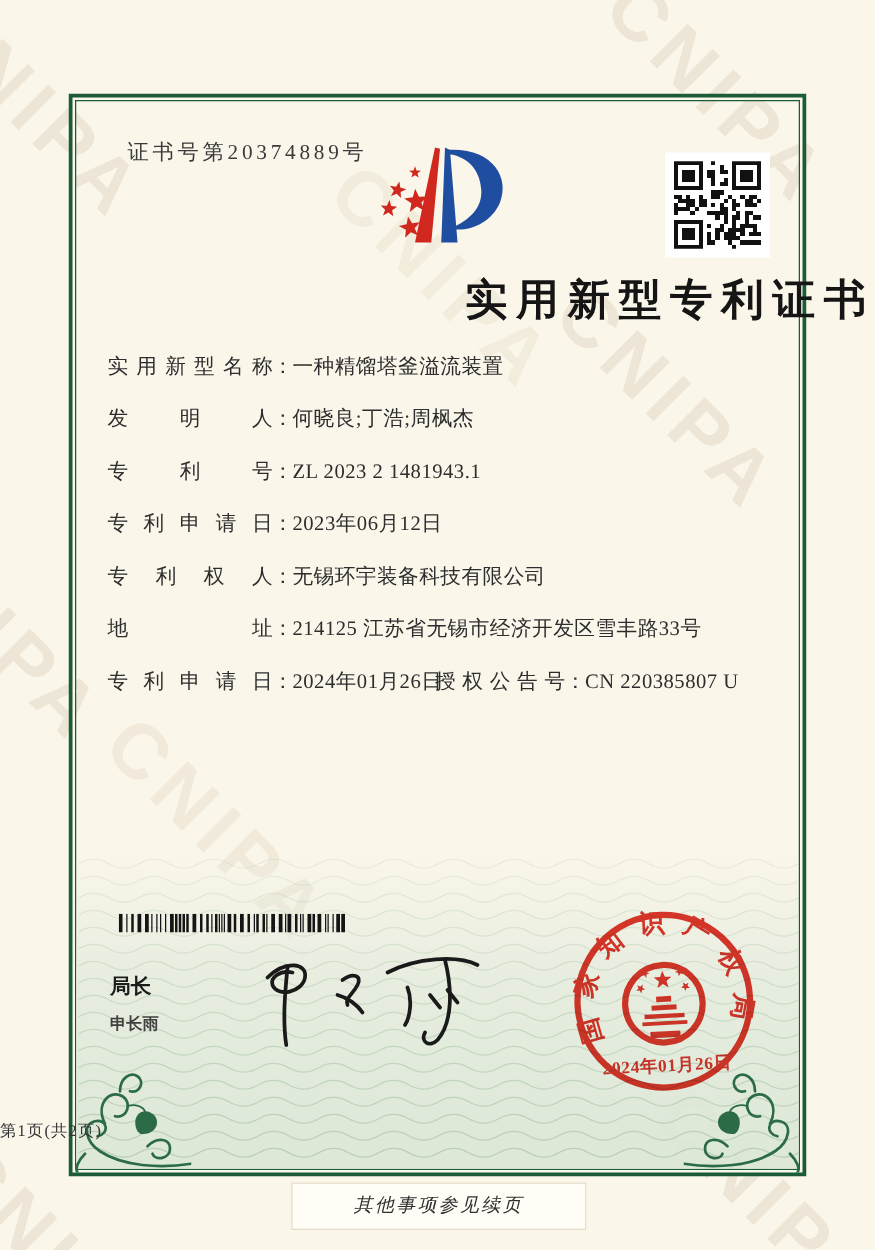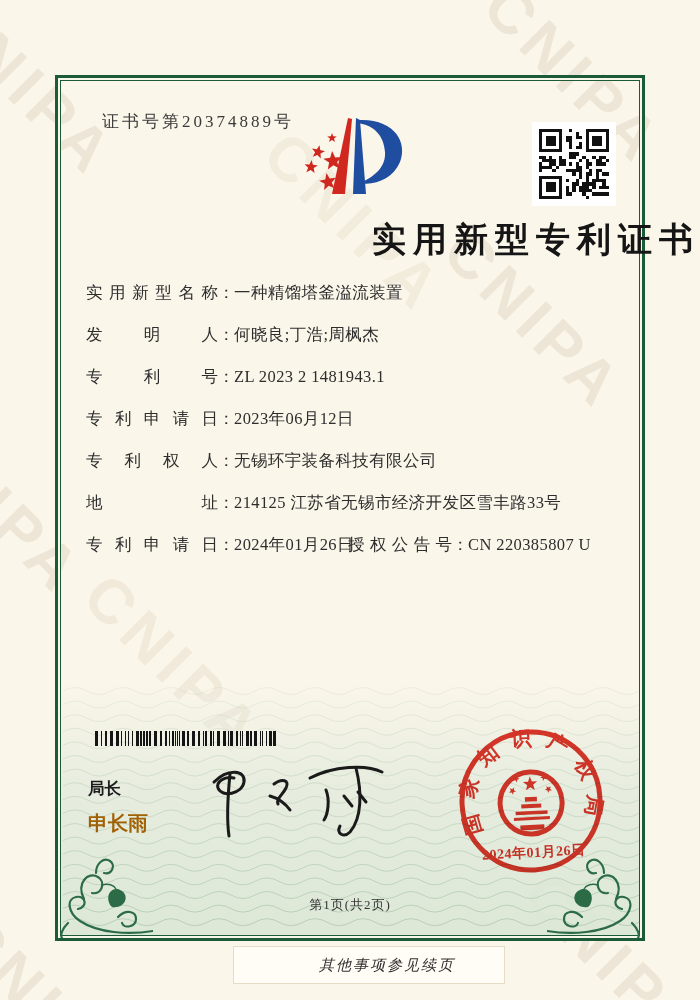--- a/index.html
+++ b/index.html
@@ -37,31 +37,31 @@
   
   .paras{position:absolute;left:86px;top:570px;width:530px;font-size:14.5px;line-height:1.82;
          font-style:italic;color:#222;letter-spacing:.3px;text-align:justify;}
   .paras p{margin:0 0 9px 0;text-indent:2em;}
   
   .barcode{position:absolute;left:95px;top:731px;width:185px;height:15px;z-index:4;}
   
   .dir-title{position:absolute;left:88px;top:778px;font-family:"Liberation Sans","DejaVu Sans",sans-serif;
              font-weight:600;font-size:16.5px;color:#1d1d1d;z-index:4;}
   .dir-name{position:absolute;left:88px;top:810px;font-family:"Liberation Sans","DejaVu Sans",sans-serif;
-            font-weight:600;font-size:20px;color:#a16207;z-index:4;}
+            font-weight:600;font-size:13px;color:#404040;z-index:4;}
   .sig{position:absolute;left:198px;top:756px;width:200px;height:98px;z-index:4;}
   
   .seal{position:absolute;left:451px;top:721px;width:160px;height:160px;z-index:5;
         transform:rotate(-3deg);opacity:.93;mix-blend-mode:multiply;}
   
-  .page-info{position:absolute;left:0;right:0;top:896px;text-align:center;font-size:13px;
+  .page-info{position:absolute;left:0;right:0;top:896px;font-size:13px;
              color:#333;letter-spacing:1px;z-index:4;}
   .note-box{position:absolute;left:233px;top:946px;width:234px;height:36px;line-height:36px;
             text-align:center;background:#fffdf6;border:1px solid #e6dcc7;
-            font-style:italic;font-size:15px;color:#2f2f2f;letter-spacing:2px;padding-left:36px;}
+            font-style:italic;font-size:15px;color:#2f2f2f;letter-spacing:2px;}
 </style>
 </head>
 <body>
 
 <div class="page">
 
   <span class="wm" style="left:-28px;top:-18px">CNIPA</span>
   <span class="wm" style="left:520px;top:-30px">CNIPA</span>
   <span class="wm" style="left:300px;top:118px;color:rgba(186,167,134,.13)">CNIPA</span>
   <span class="wm" style="left:480px;top:215px">CNIPA</span>

